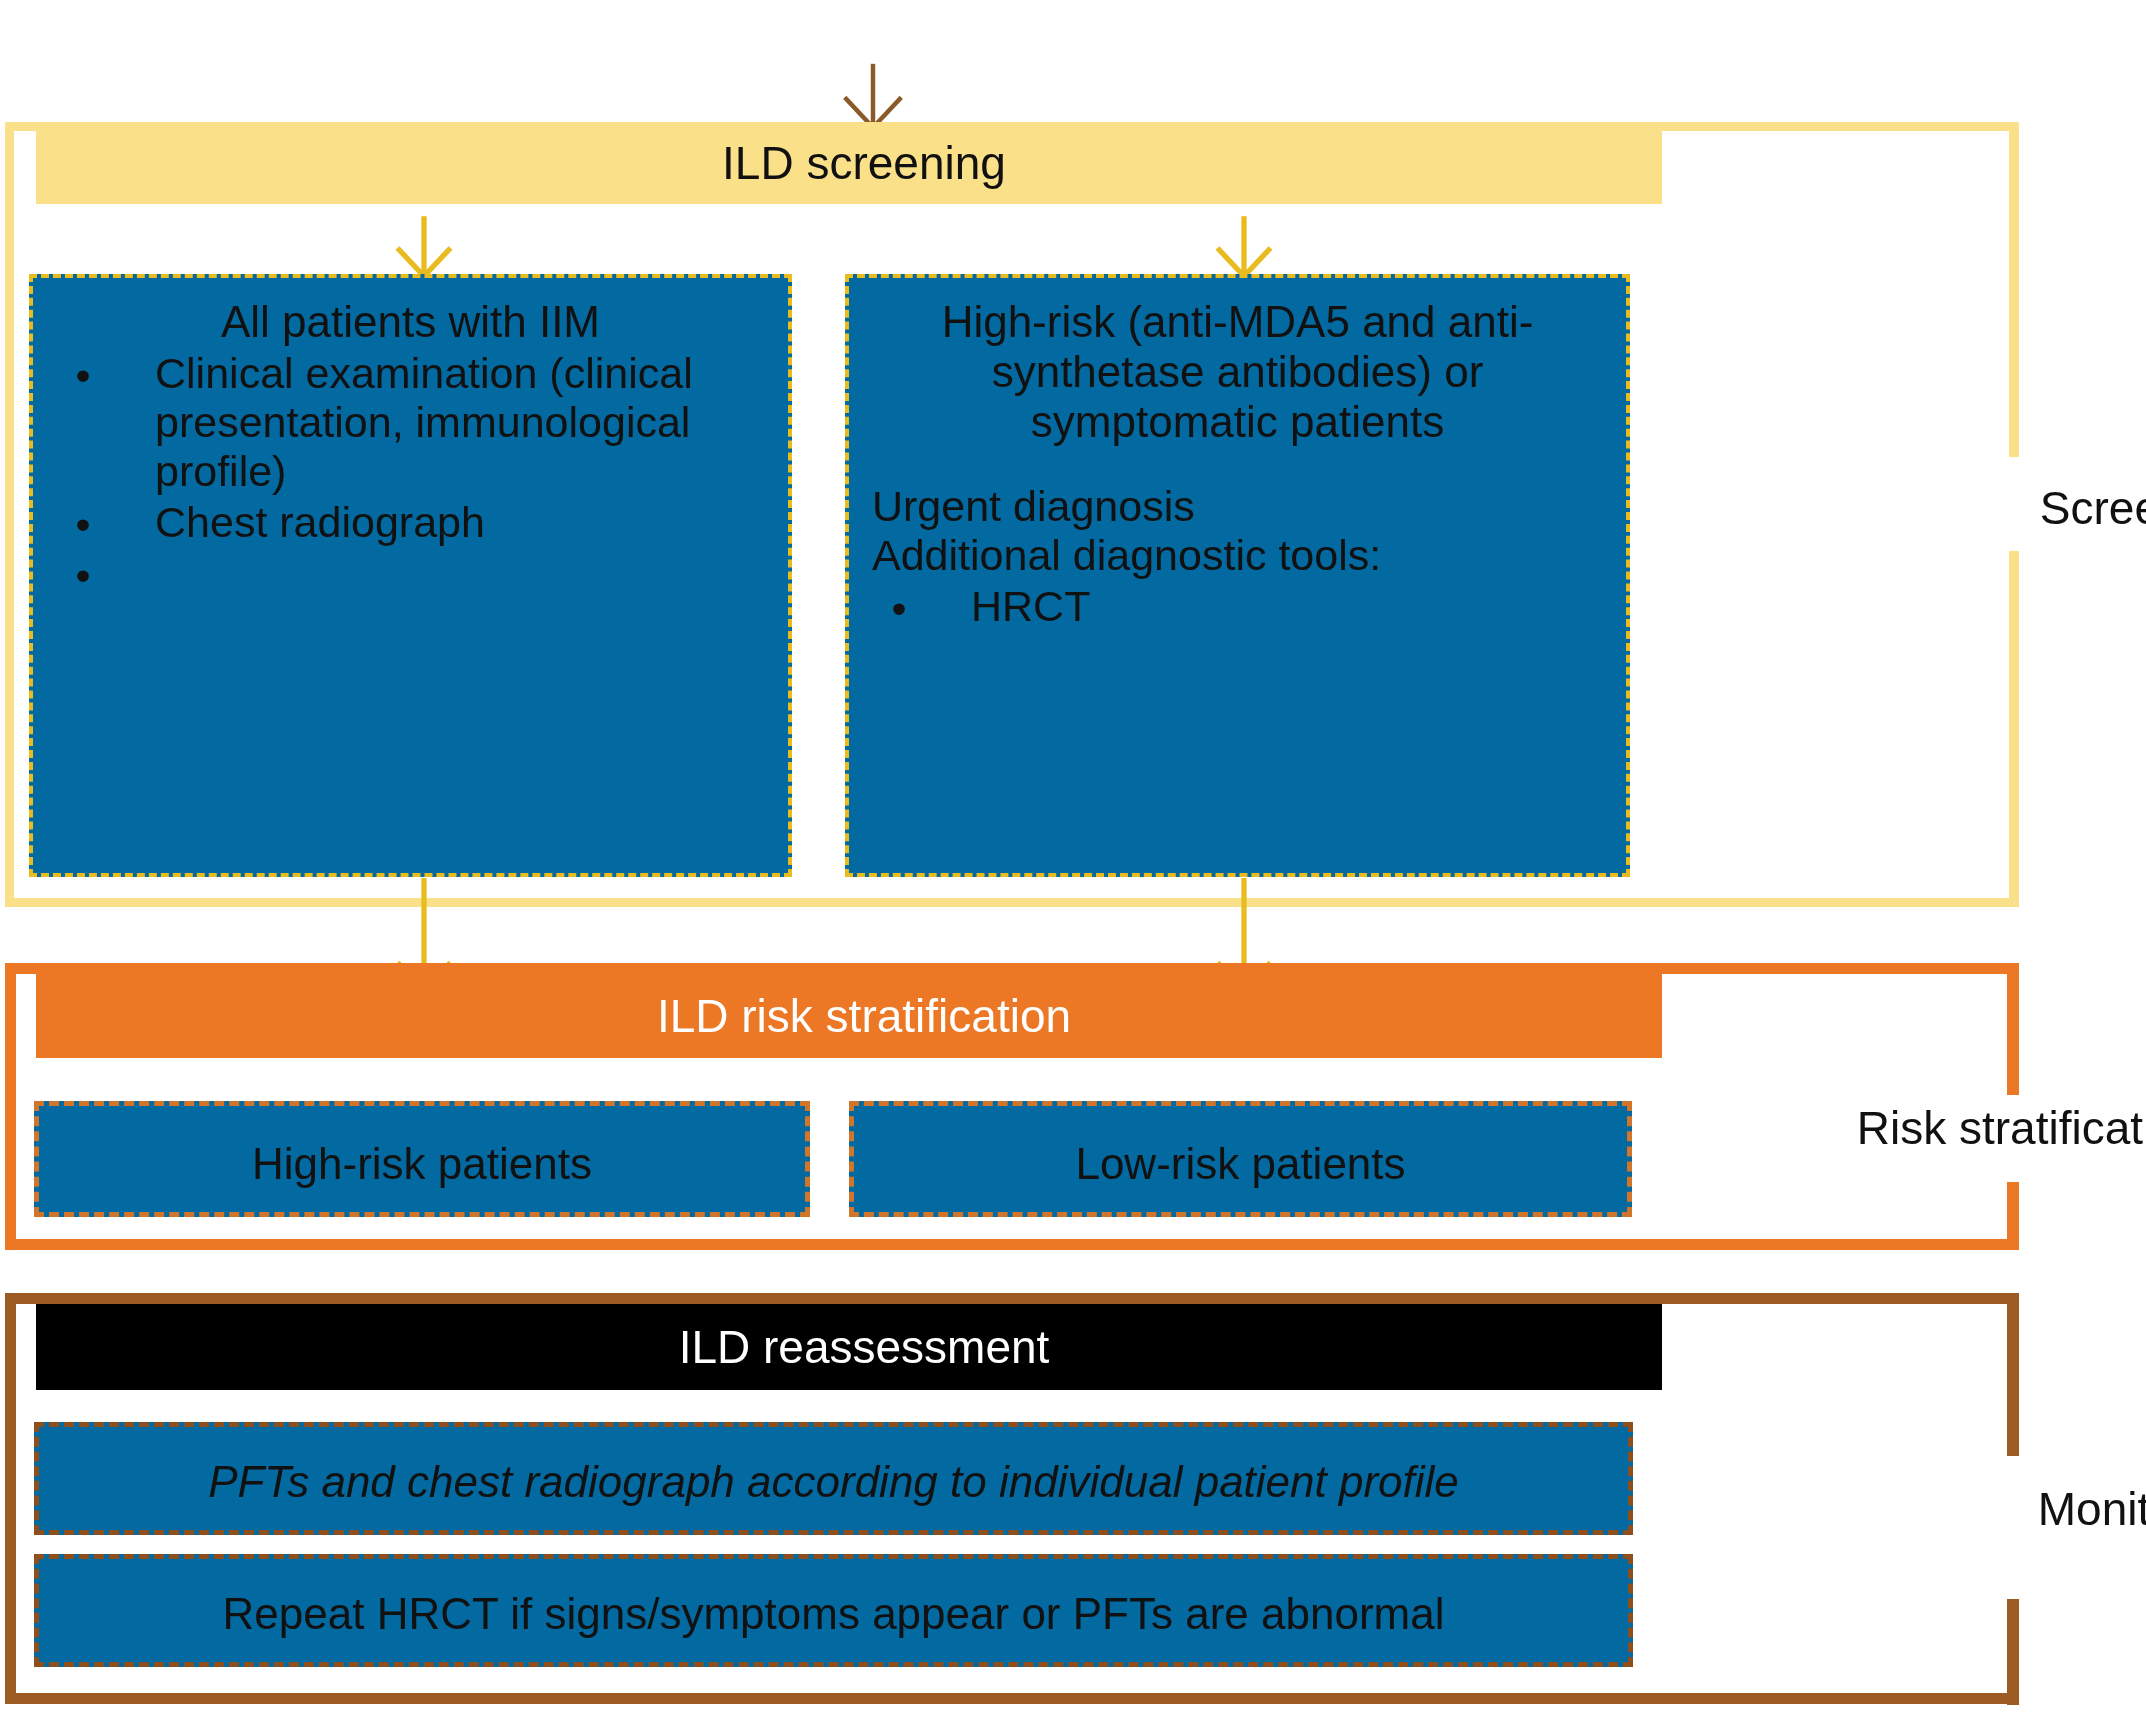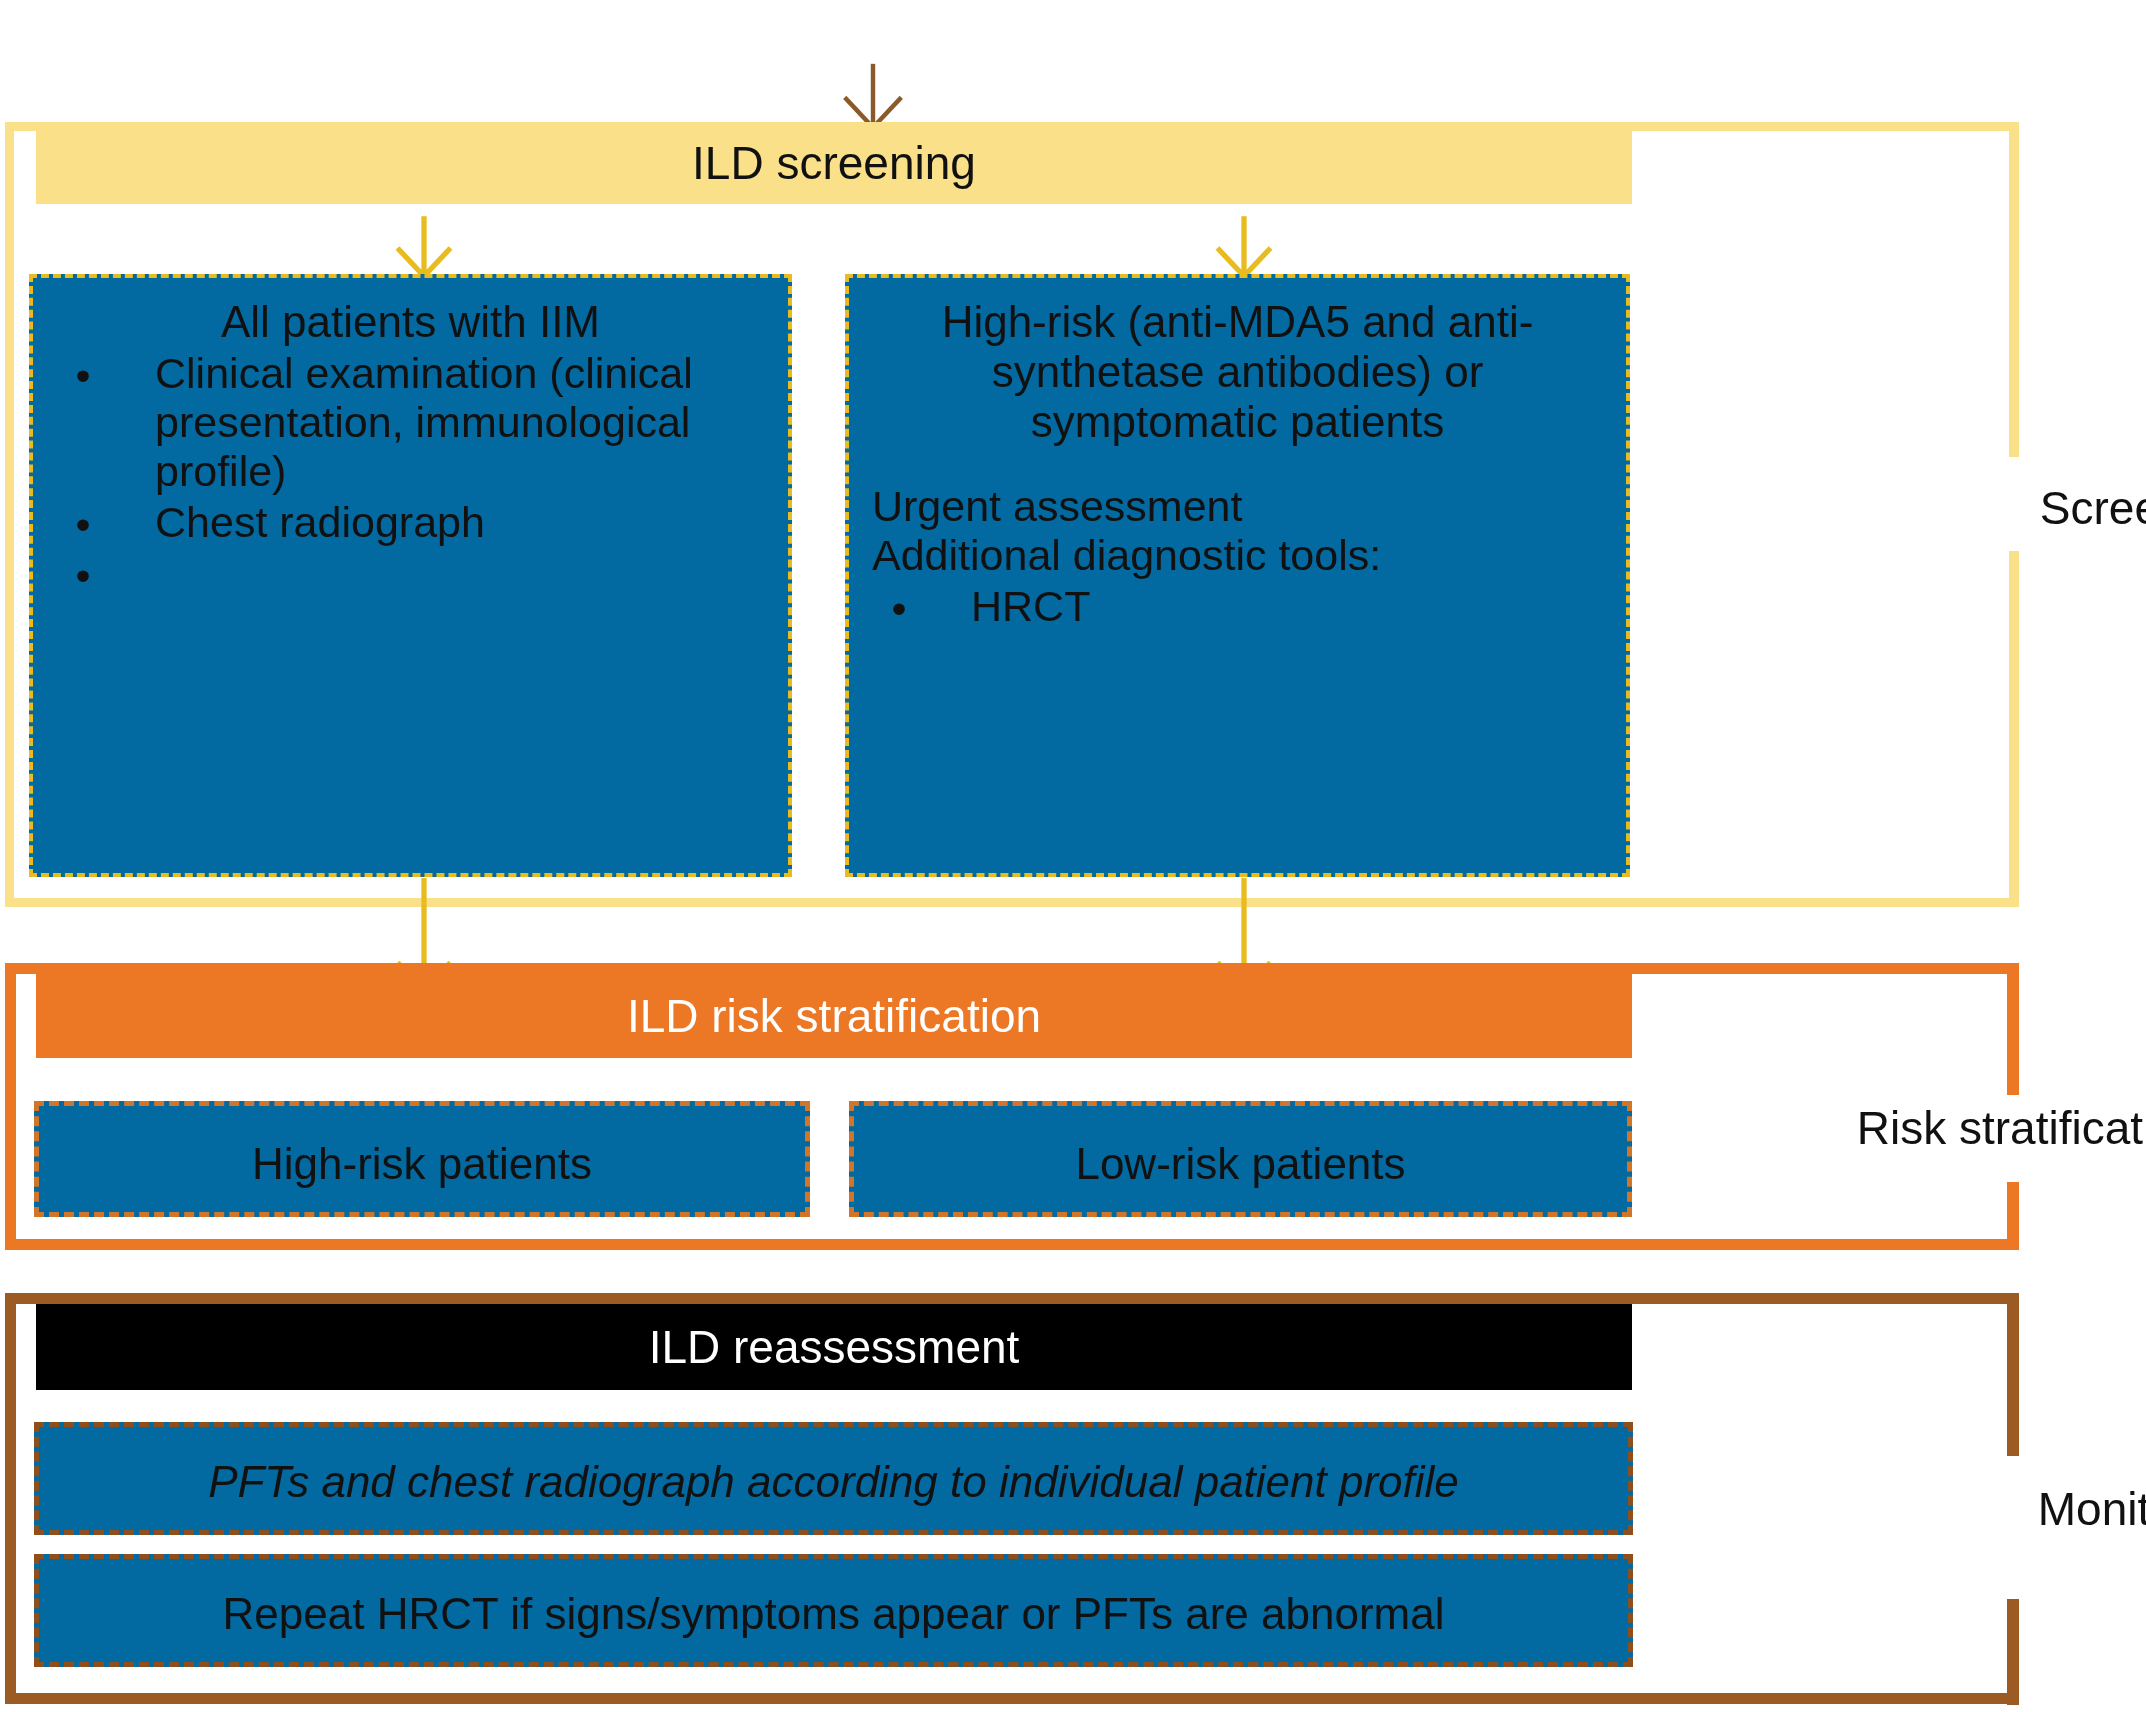--- a/index.html
+++ b/index.html
@@ -79,20 +79,21 @@
     position: absolute; left: 2007px; top: 1599px;
     width: 11.5px; height: 106px; background: #9c5b22;
   }
 
   
   .header-bar {
     position: absolute;
     display: flex;
     align-items: center;
     justify-content: center;
+    padding-left: 30px;
   }
   #screening-bar {
     left: 36px; top: 122px; width: 1596px; height: 82px;
     background: #fbe08a;
     color: #111111;
     font-size: 46px;
   }
   #risk-bar {
     left: 36px; top: 974px; width: 1596px; height: 84px;
     background: #ec7725;
@@ -218,21 +219,21 @@
         <li>
           <span class="dot">•</span>
         </li>
       </ul>
     </div>
   </div>
 
   <div class="dashed-box dashed-yellow" id="box-high-risk">
     <div class="box-title">High-risk (anti-MDA5 and anti-synthetase antibodies) or symptomatic patients</div>
     <div class="box-body">
-      <div class="lead">Urgent assessment</div>
+      <div class="lead">Urgent diagnosis</div>
       <div>Additional diagnostic tools:</div>
       <ul class="bullet-list">
         <li>
           <span class="dot">•</span>
           <span>HRCT</span>
         </li>
       </ul>
     </div>
   </div>
 

